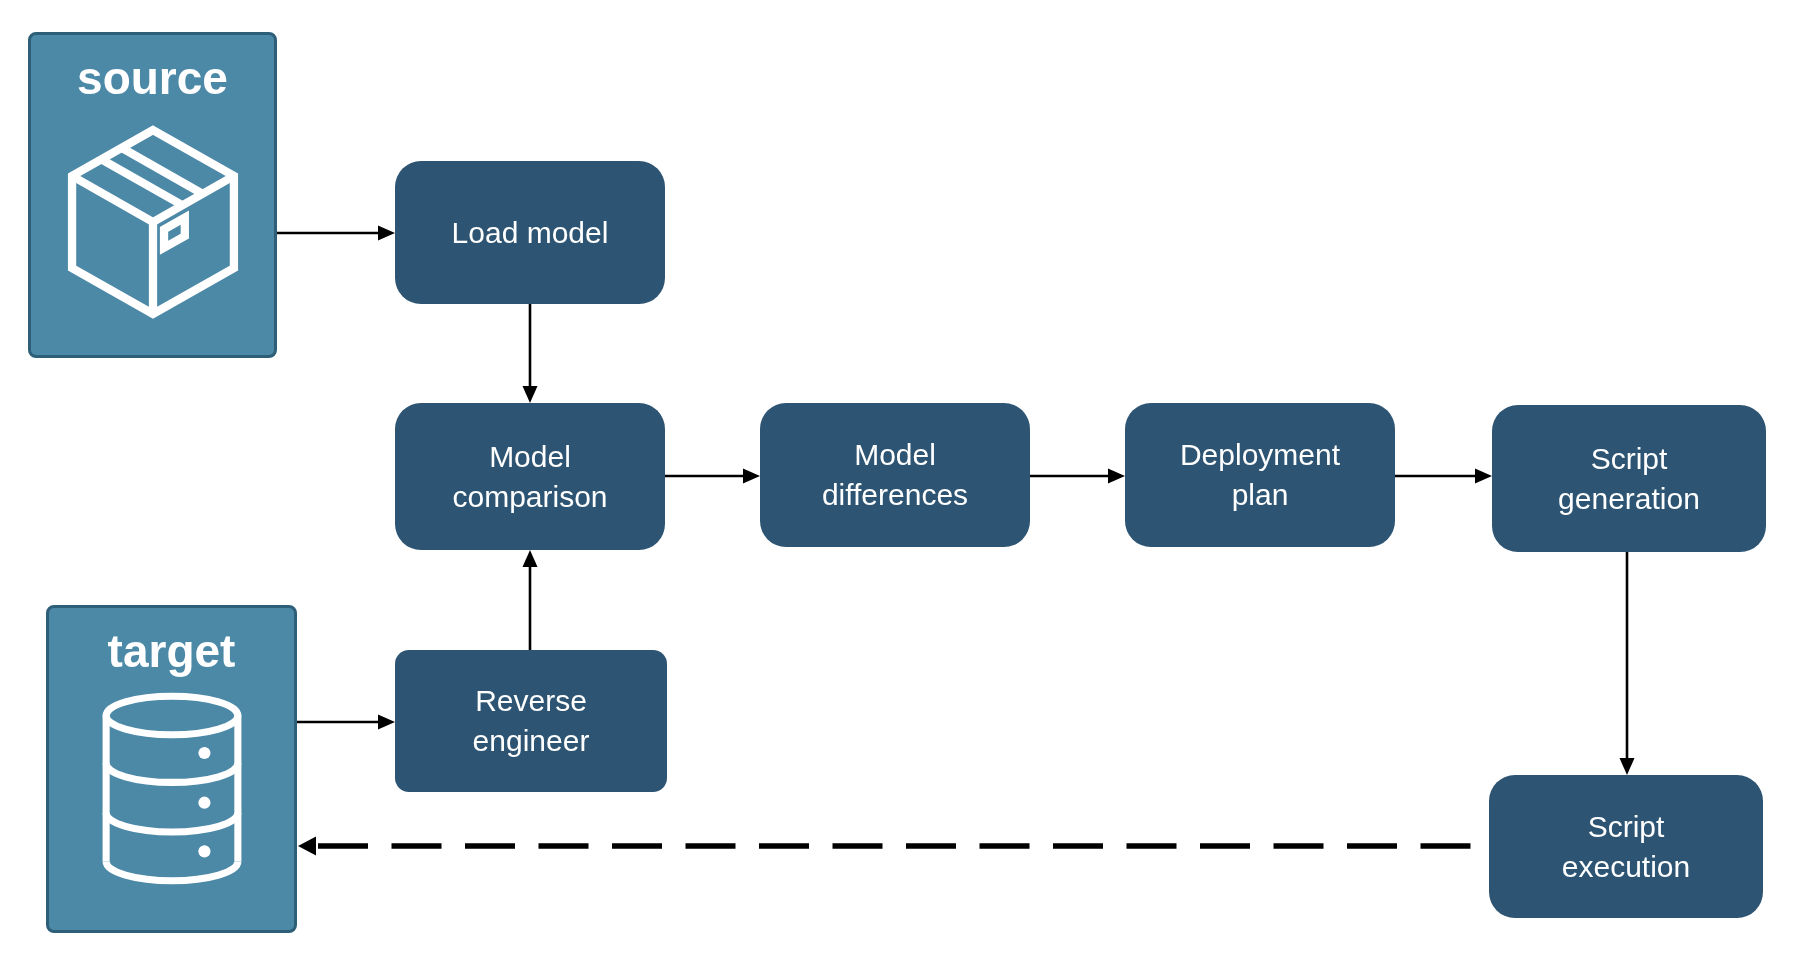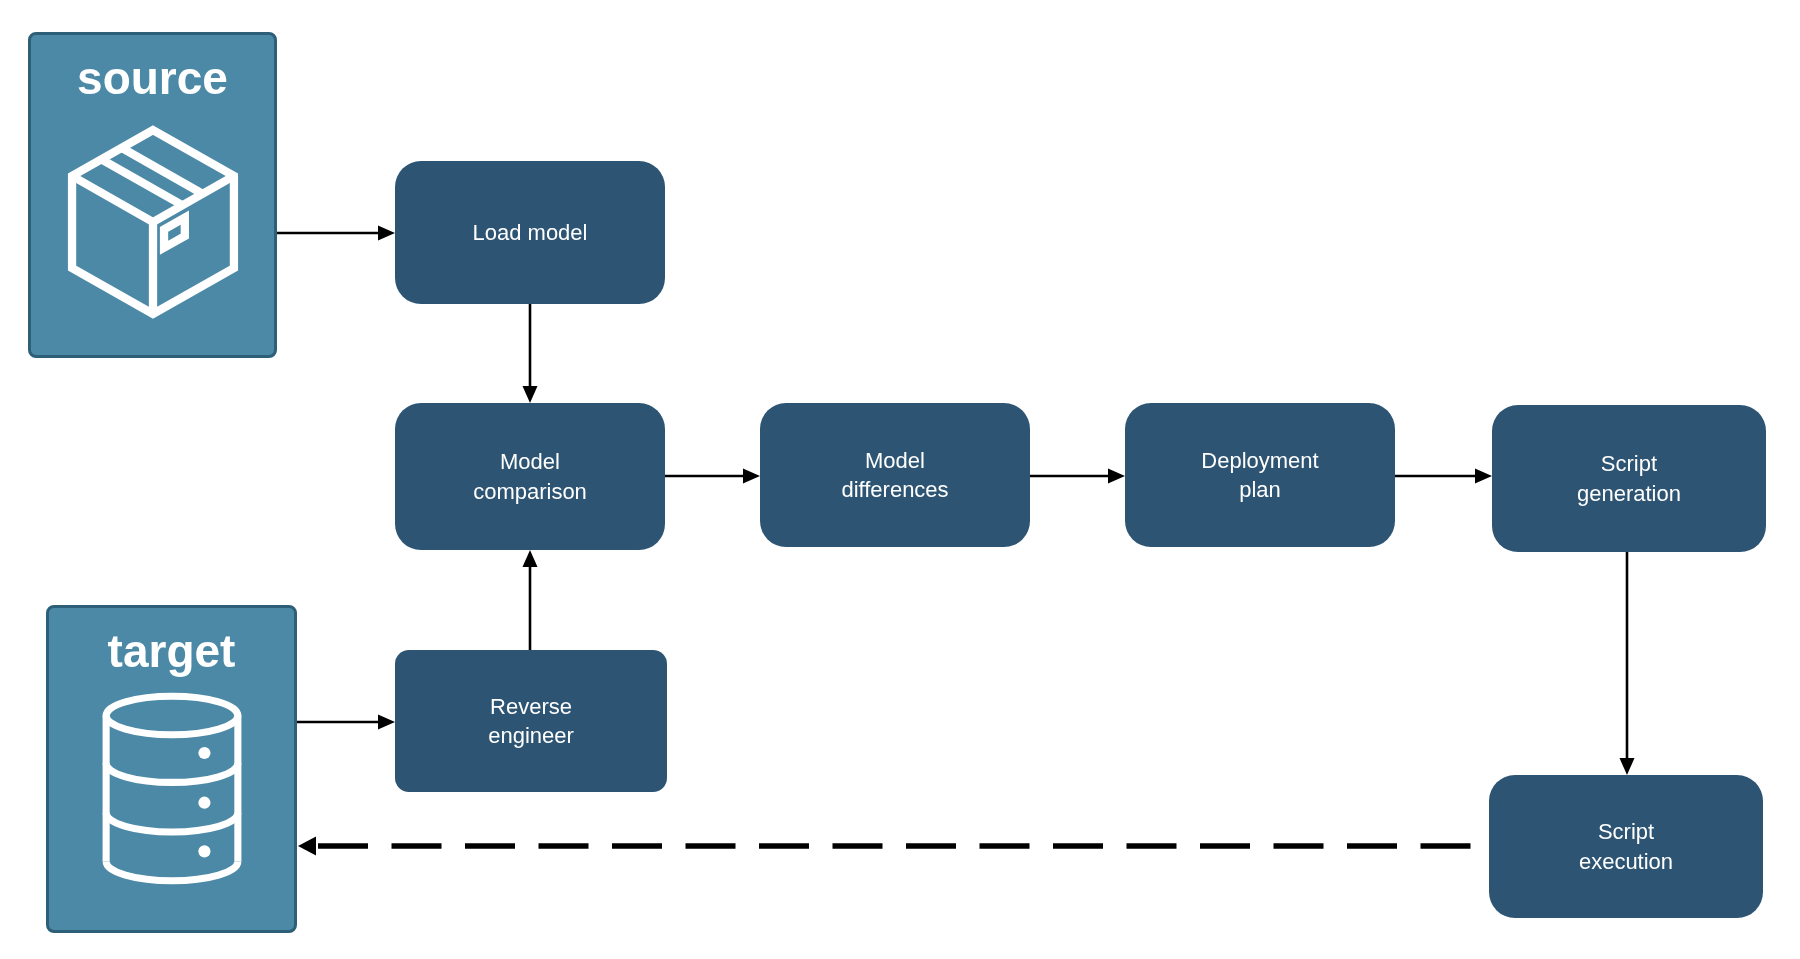--- a/index.html
+++ b/index.html
@@ -40,21 +40,21 @@
     position: absolute;
     background: var(--node-fill, #2D5573);
     border-radius: 26px;
     display: flex;
     align-items: center;
     justify-content: center;
     text-align: center;
   }
   .node .node-label {
     color: var(--label-text, #ffffff);
-    font-size: 22px;
+    font-size: 30px;
     line-height: 1.32;
     white-space: pre-line;
   }
   .n-load-model        { left: 395px;  top: 161px; width: 270px; height: 143px; }
   .n-model-comparison  { left: 395px;  top: 403px; width: 270px; height: 147px; }
   .n-model-differences { left: 760px;  top: 403px; width: 270px; height: 144px; }
   .n-deployment-plan   { left: 1125px; top: 403px; width: 270px; height: 144px; }
   .n-script-generation { left: 1492px; top: 405px; width: 274px; height: 147px; }
   .n-reverse-engineer  { left: 395px;  top: 650px; width: 272px; height: 142px; border-radius: 14px; }
   .n-script-execution  { left: 1489px; top: 775px; width: 274px; height: 143px; }

